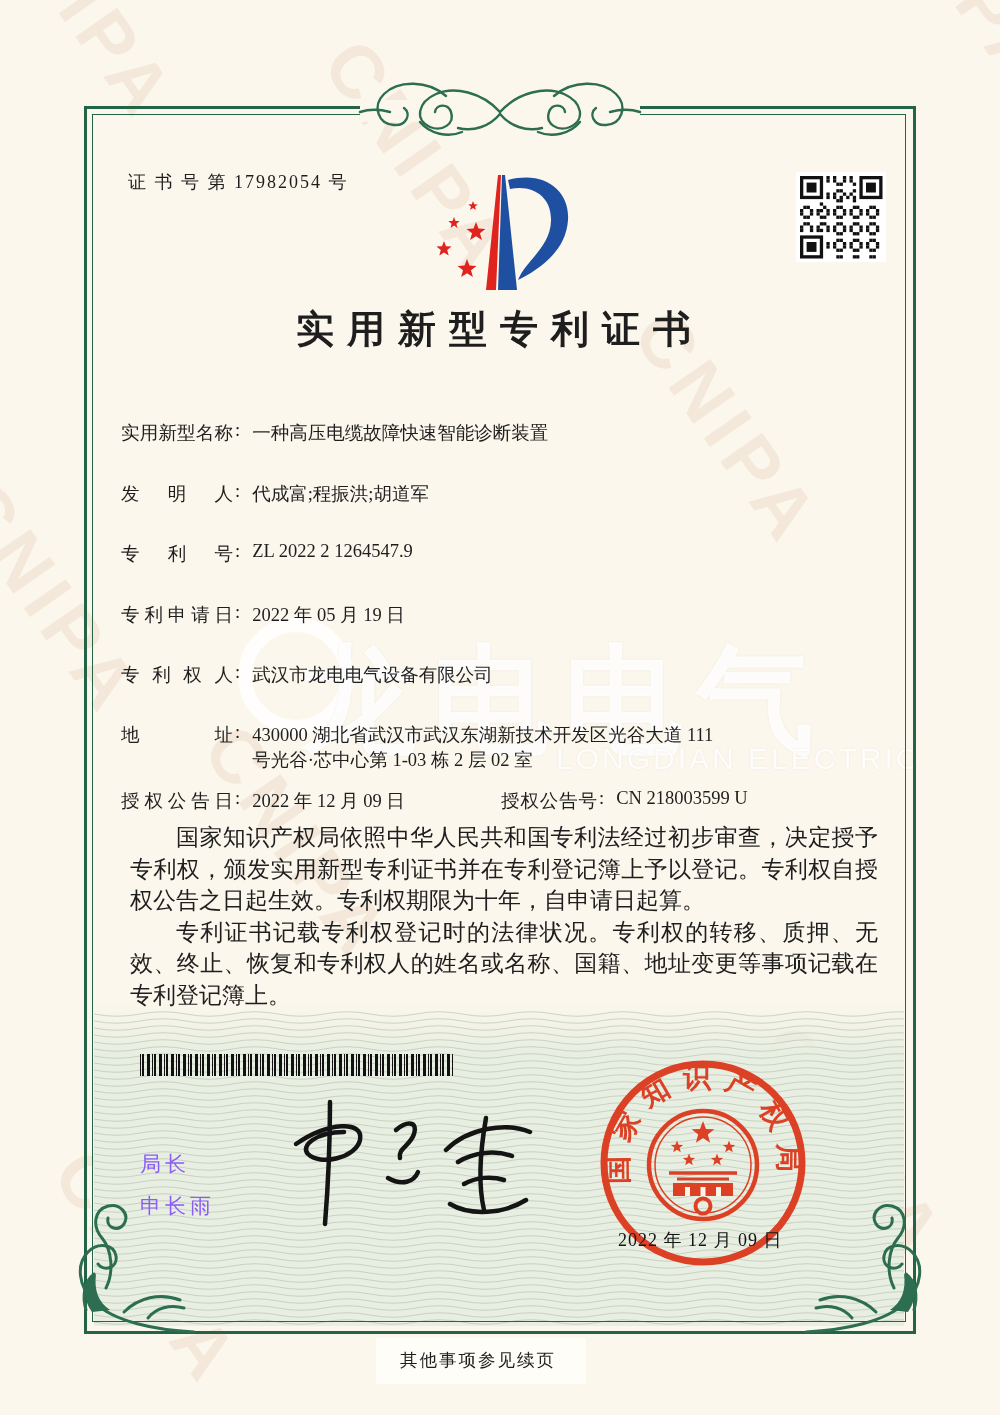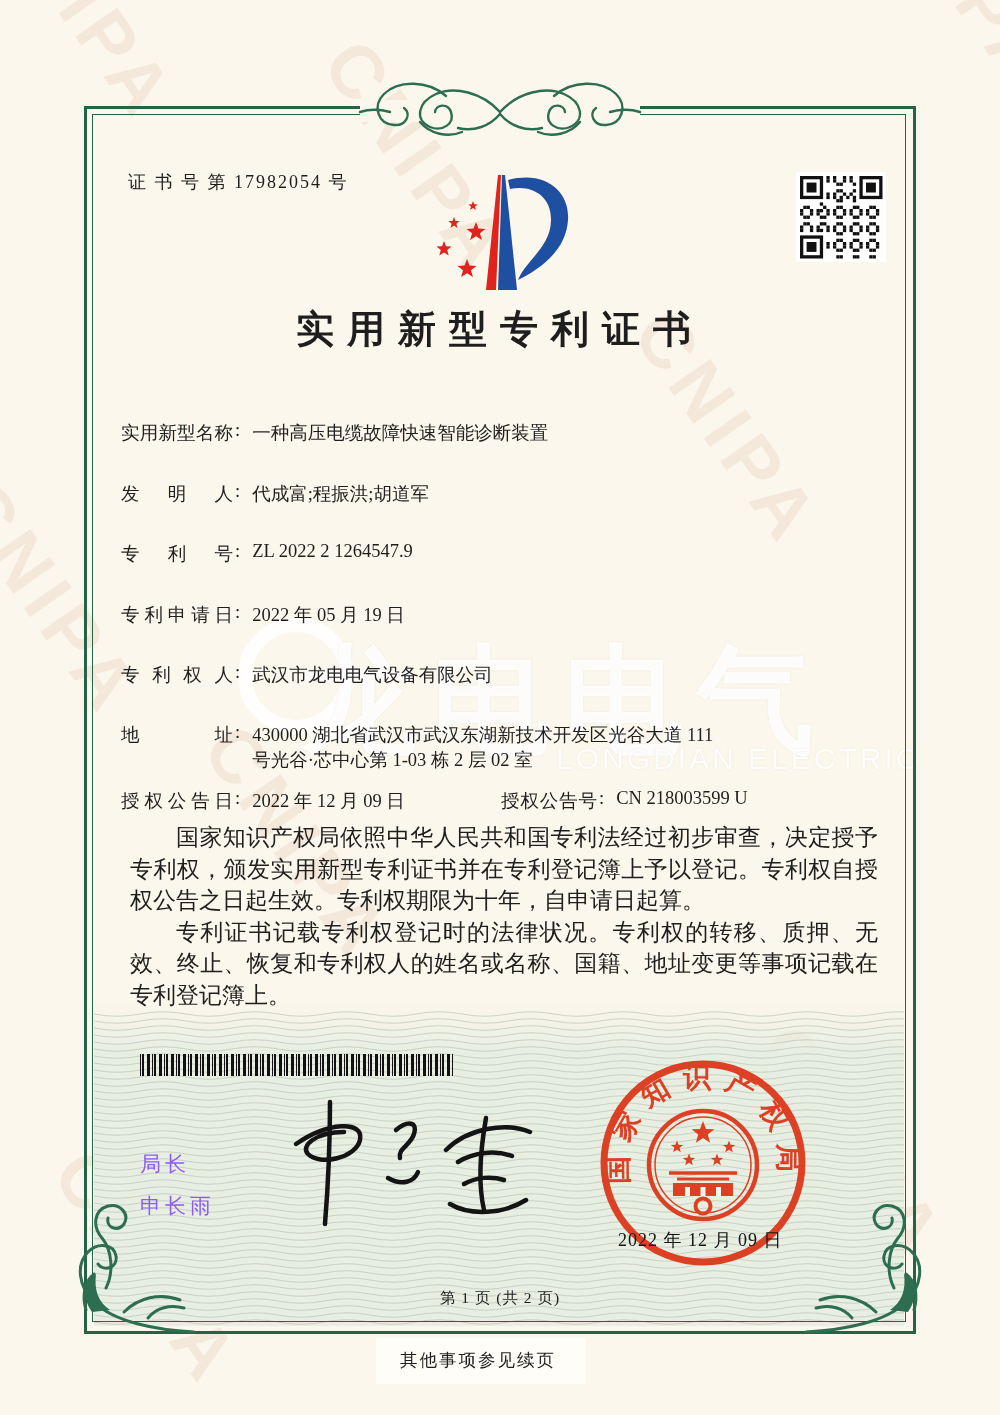--- a/index.html
+++ b/index.html
@@ -507,17 +507,16 @@
       <path d="M-26,14 L26,14" stroke-width="3" fill="none"></path>
       <rect x="-30" y="18" width="60" height="13" stroke="none"></rect>
       <rect x="-18" y="22" width="5" height="9" fill="#fcf7ec" stroke="none"></rect>
       <rect x="-2.5" y="22" width="5" height="9" fill="#fcf7ec" stroke="none"></rect>
       <rect x="13" y="22" width="5" height="9" fill="#fcf7ec" stroke="none"></rect>
       <circle cy="41" r="7.5" fill="none" stroke-width="4"></circle>
     </g>
   </svg>
   <div class="seal-date">2022 年 12 月 09 日</div>
 
-  <div class="page-info">第 1 页 (共 2 页)</div>
   <div class="foot-strip"></div>
   <div class="foot-note">其他事项参见续页</div>
 
 </div>
 
 </body></html>

